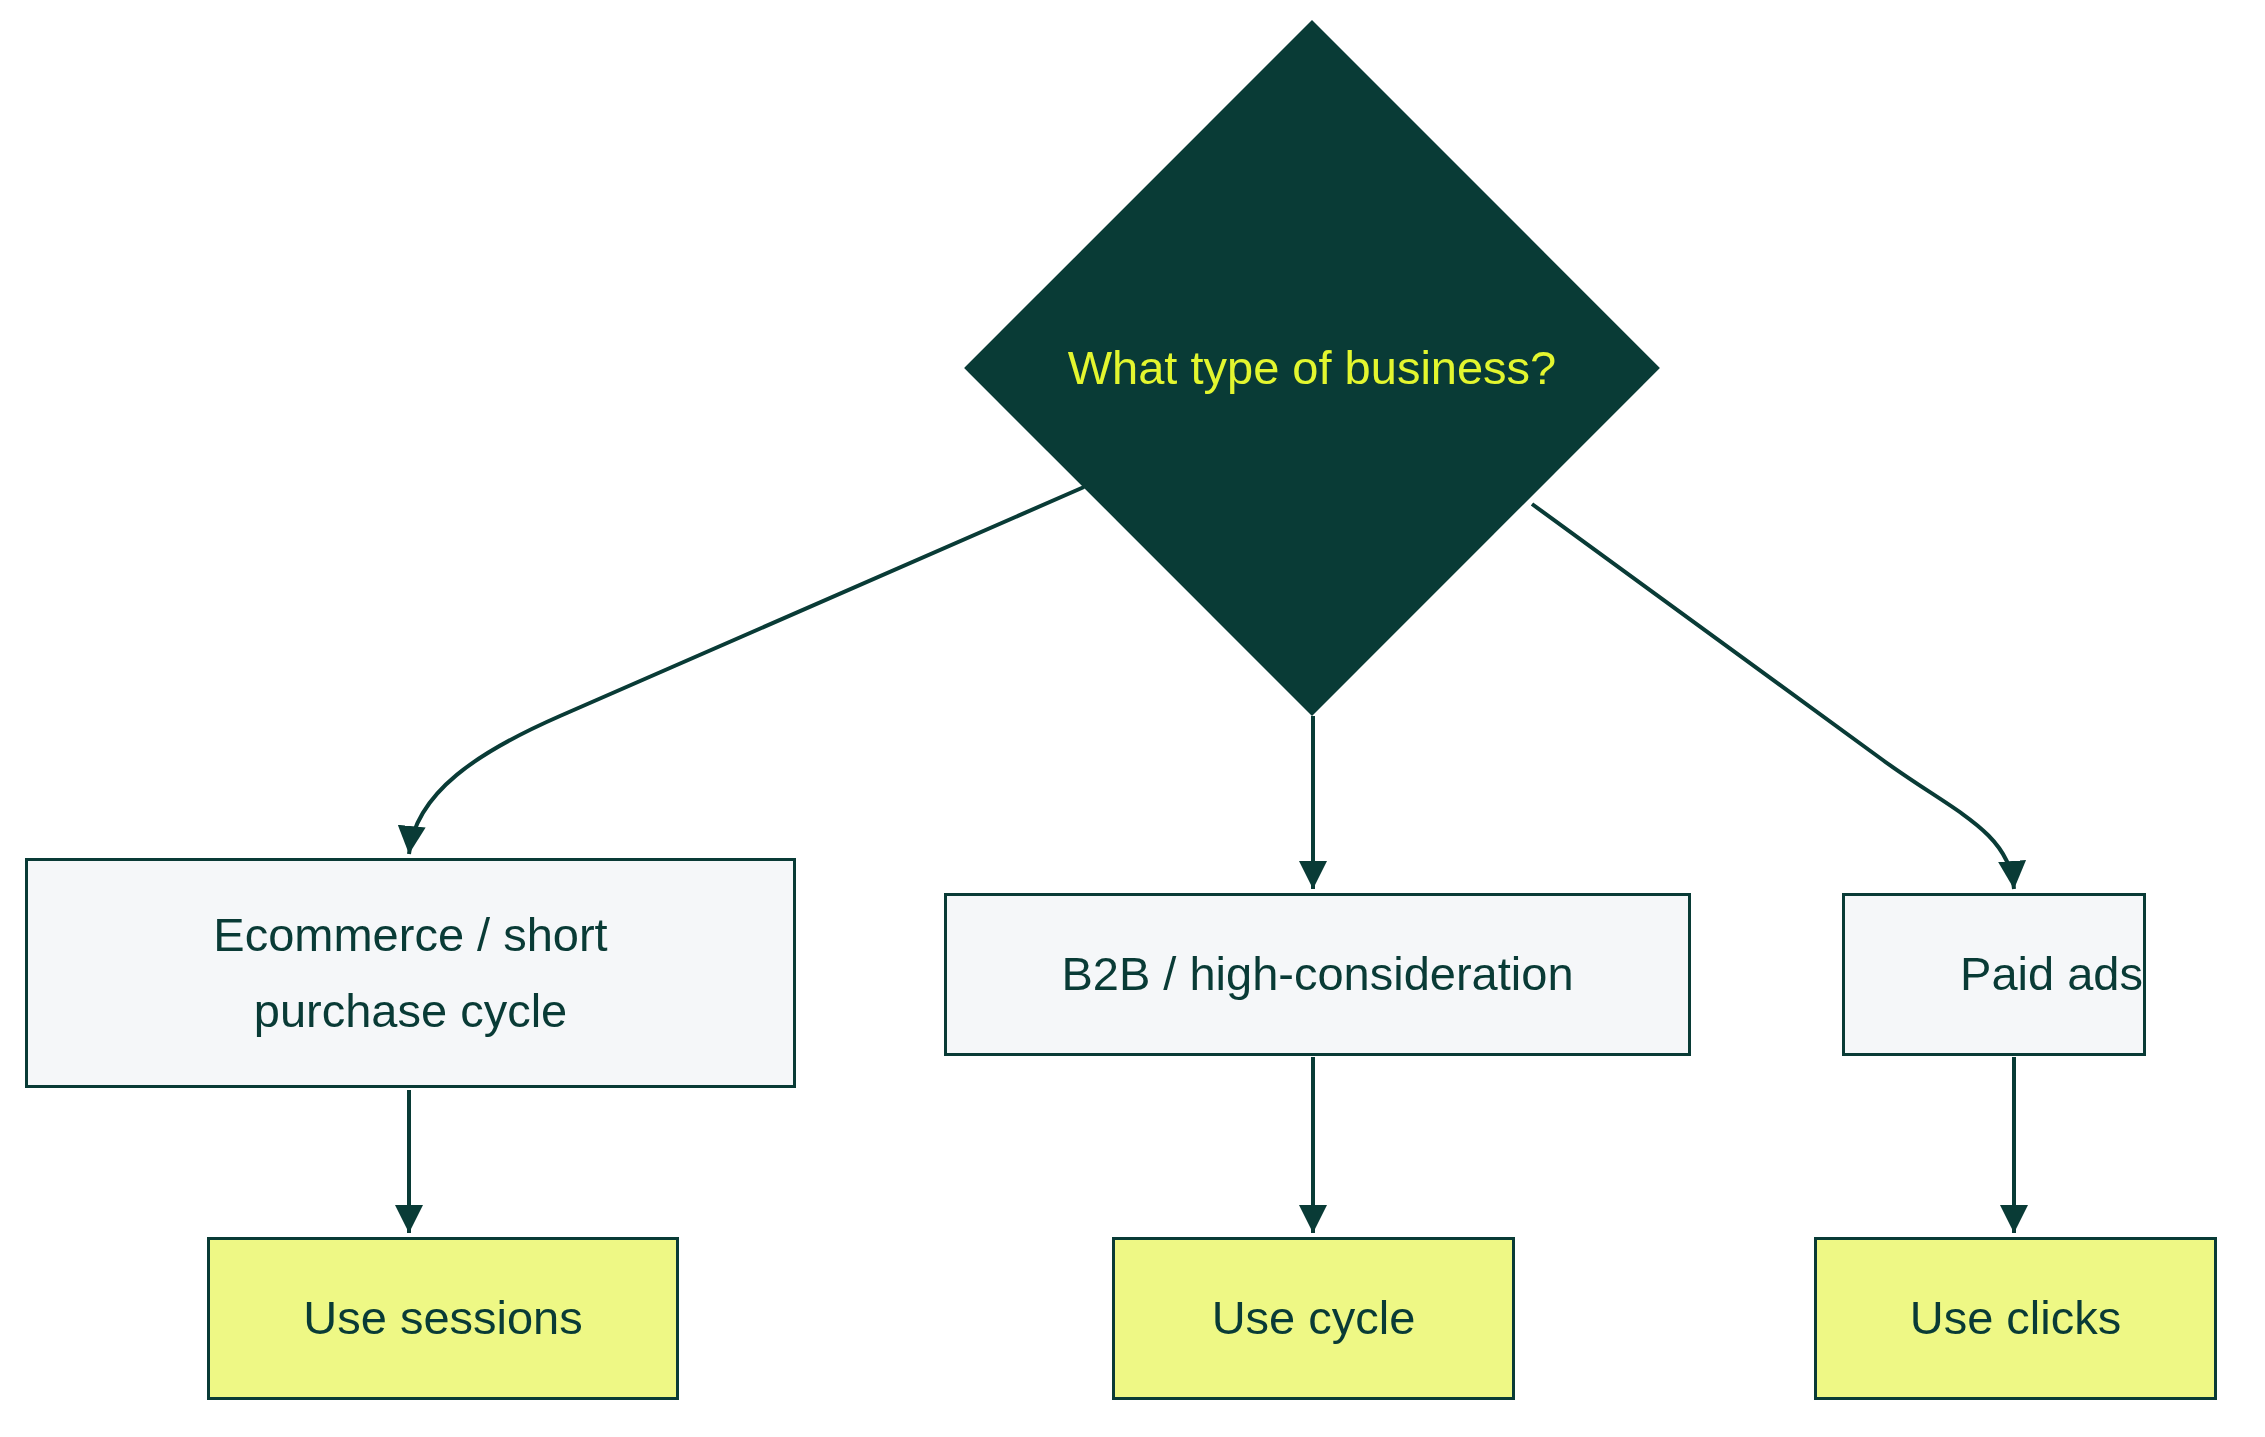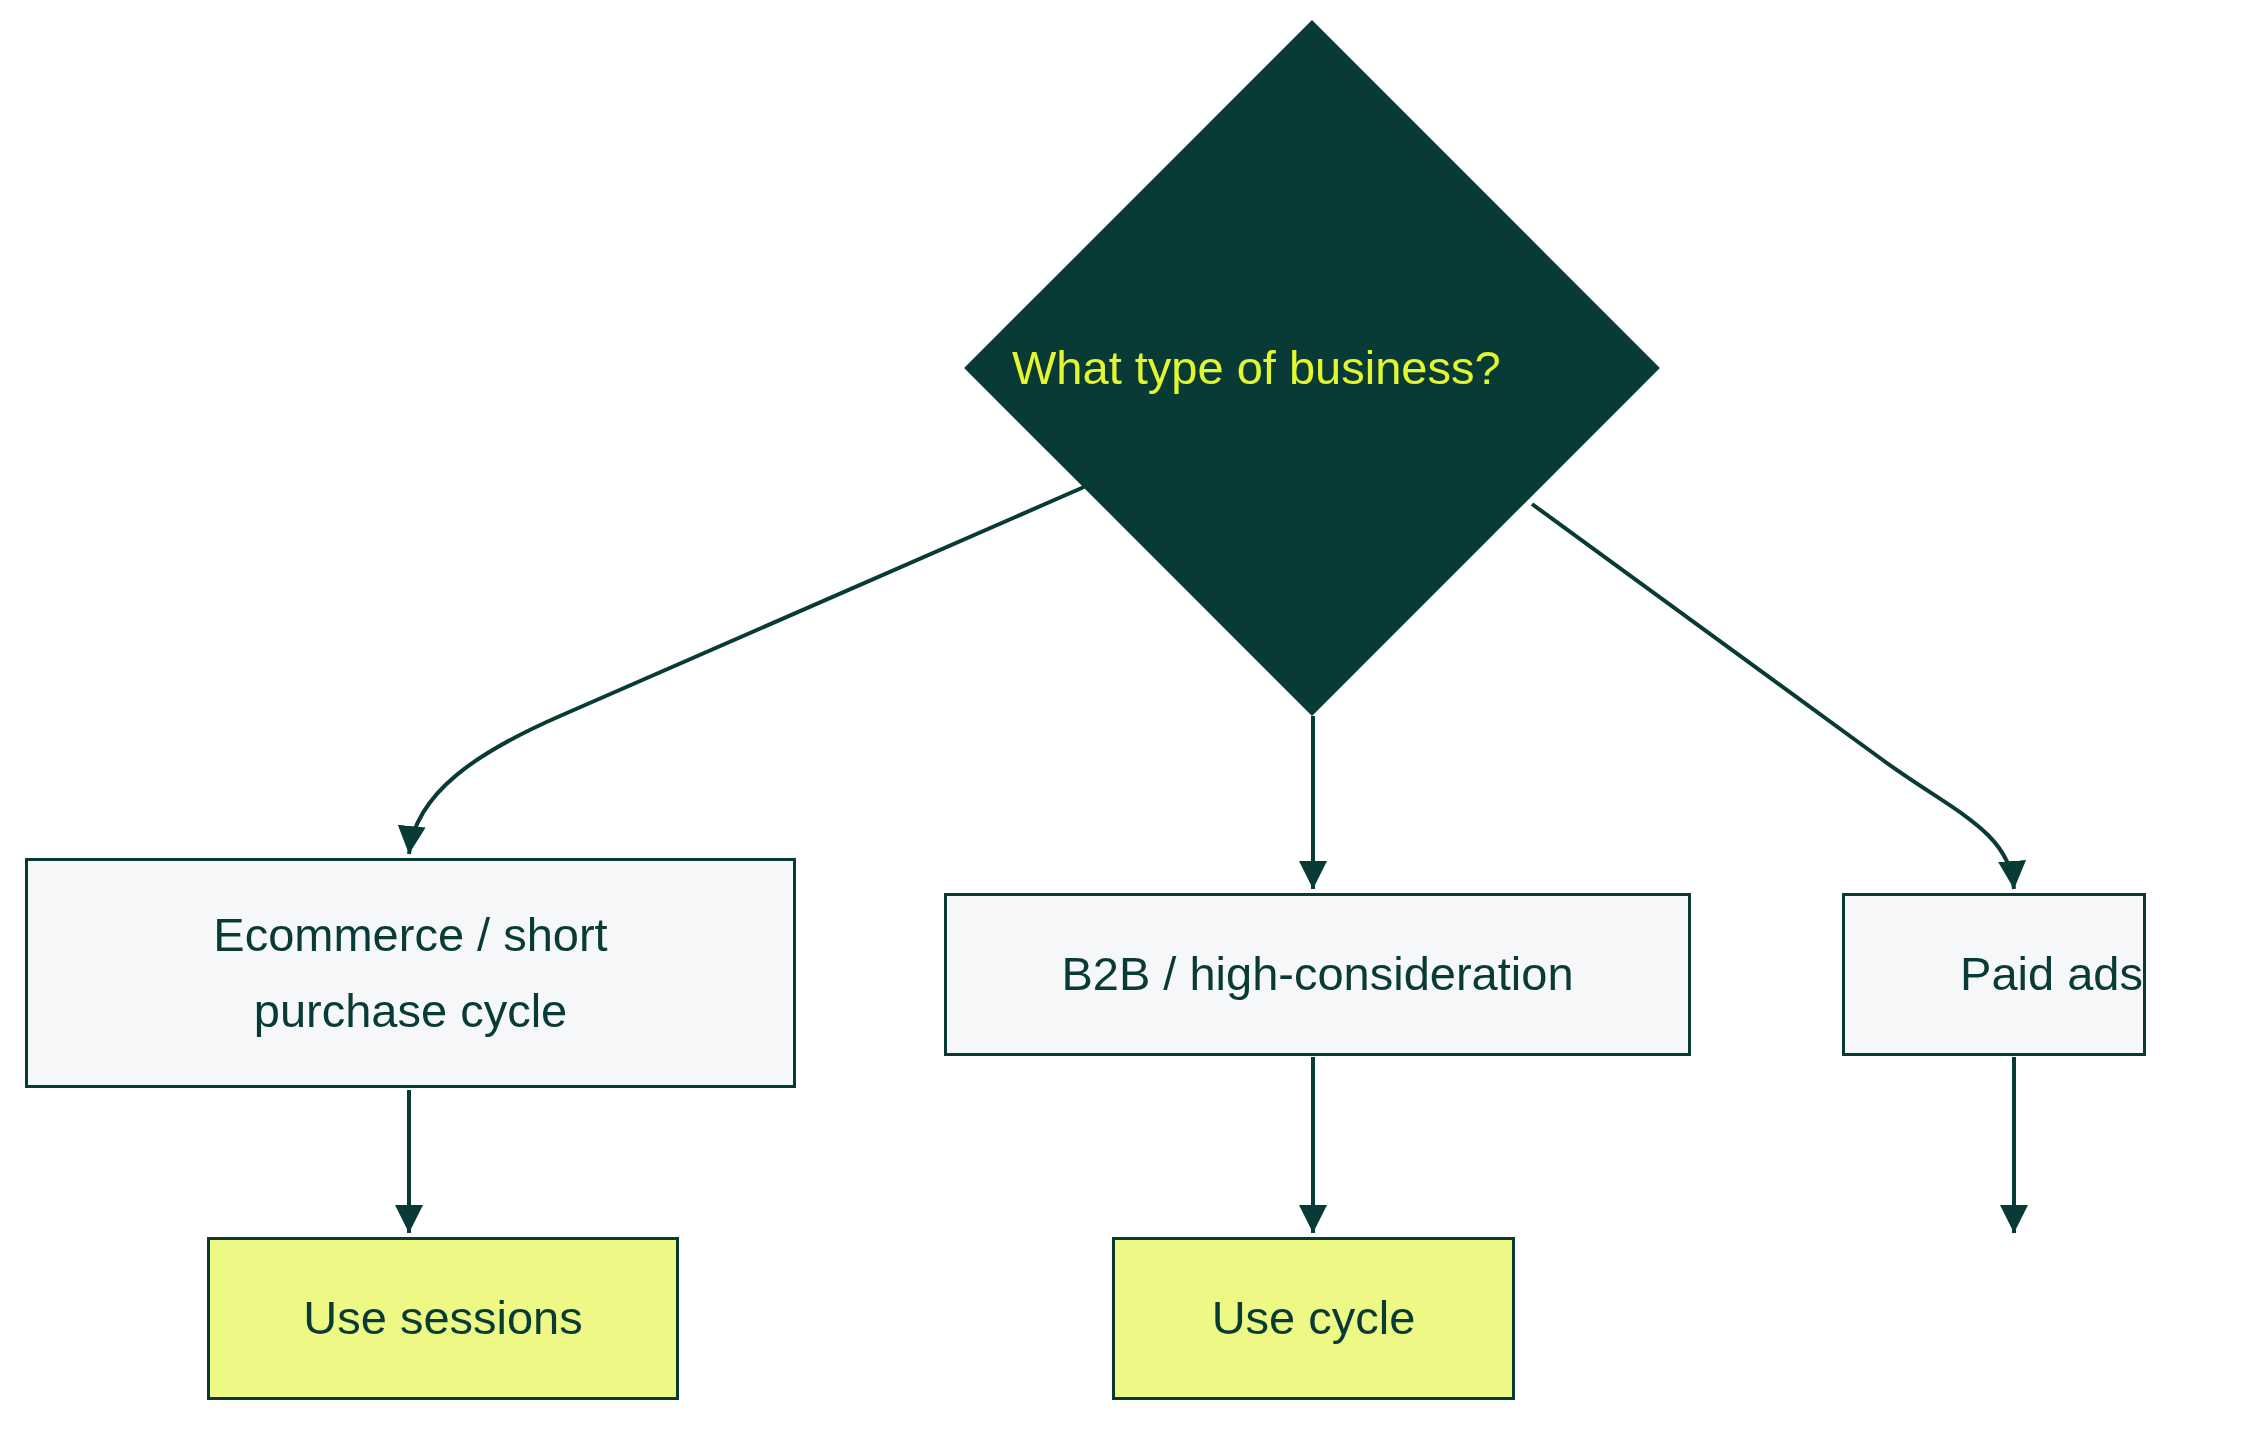--- a/index.html
+++ b/index.html
@@ -26,21 +26,21 @@
   .arrowhead{fill:var(--connector);stroke:none;}
 
   .decision-wrap{position:absolute;left:1066px;top:122px;width:492px;height:492px;}
   .decision-diamond{
     position:absolute;left:0;top:0;width:100%;height:100%;
     background:var(--node-dark);
     transform:rotate(45deg);
   }
   .decision-label{
     position:absolute;left:1012px;top:333px;width:600px;height:70px;
-    line-height:70px;
+    line-height:70px;text-align:center;
     font-size:47px;color:var(--decision-text);
   }
 
   .node{
     position:absolute;
     display:flex;align-items:center;justify-content:center;
     box-sizing:border-box;
     border:3px solid var(--node-dark);
     color:var(--node-dark);
     font-size:47px;line-height:1.62;
@@ -91,14 +91,17 @@
   <div class="node condition cond-c">
     <span class="node-text">Paid ads</span>
   </div>
 
   <div class="node outcome out-a">
     <span class="node-text">Use sessions</span>
   </div>
   <div class="node outcome out-b">
     <span class="node-text">Use cycle</span>
   </div>
+  <div class="node outcome out-c">
+    <span class="node-text">Use clicks</span>
+  </div>
 
 </div>
 
 </body></html>

